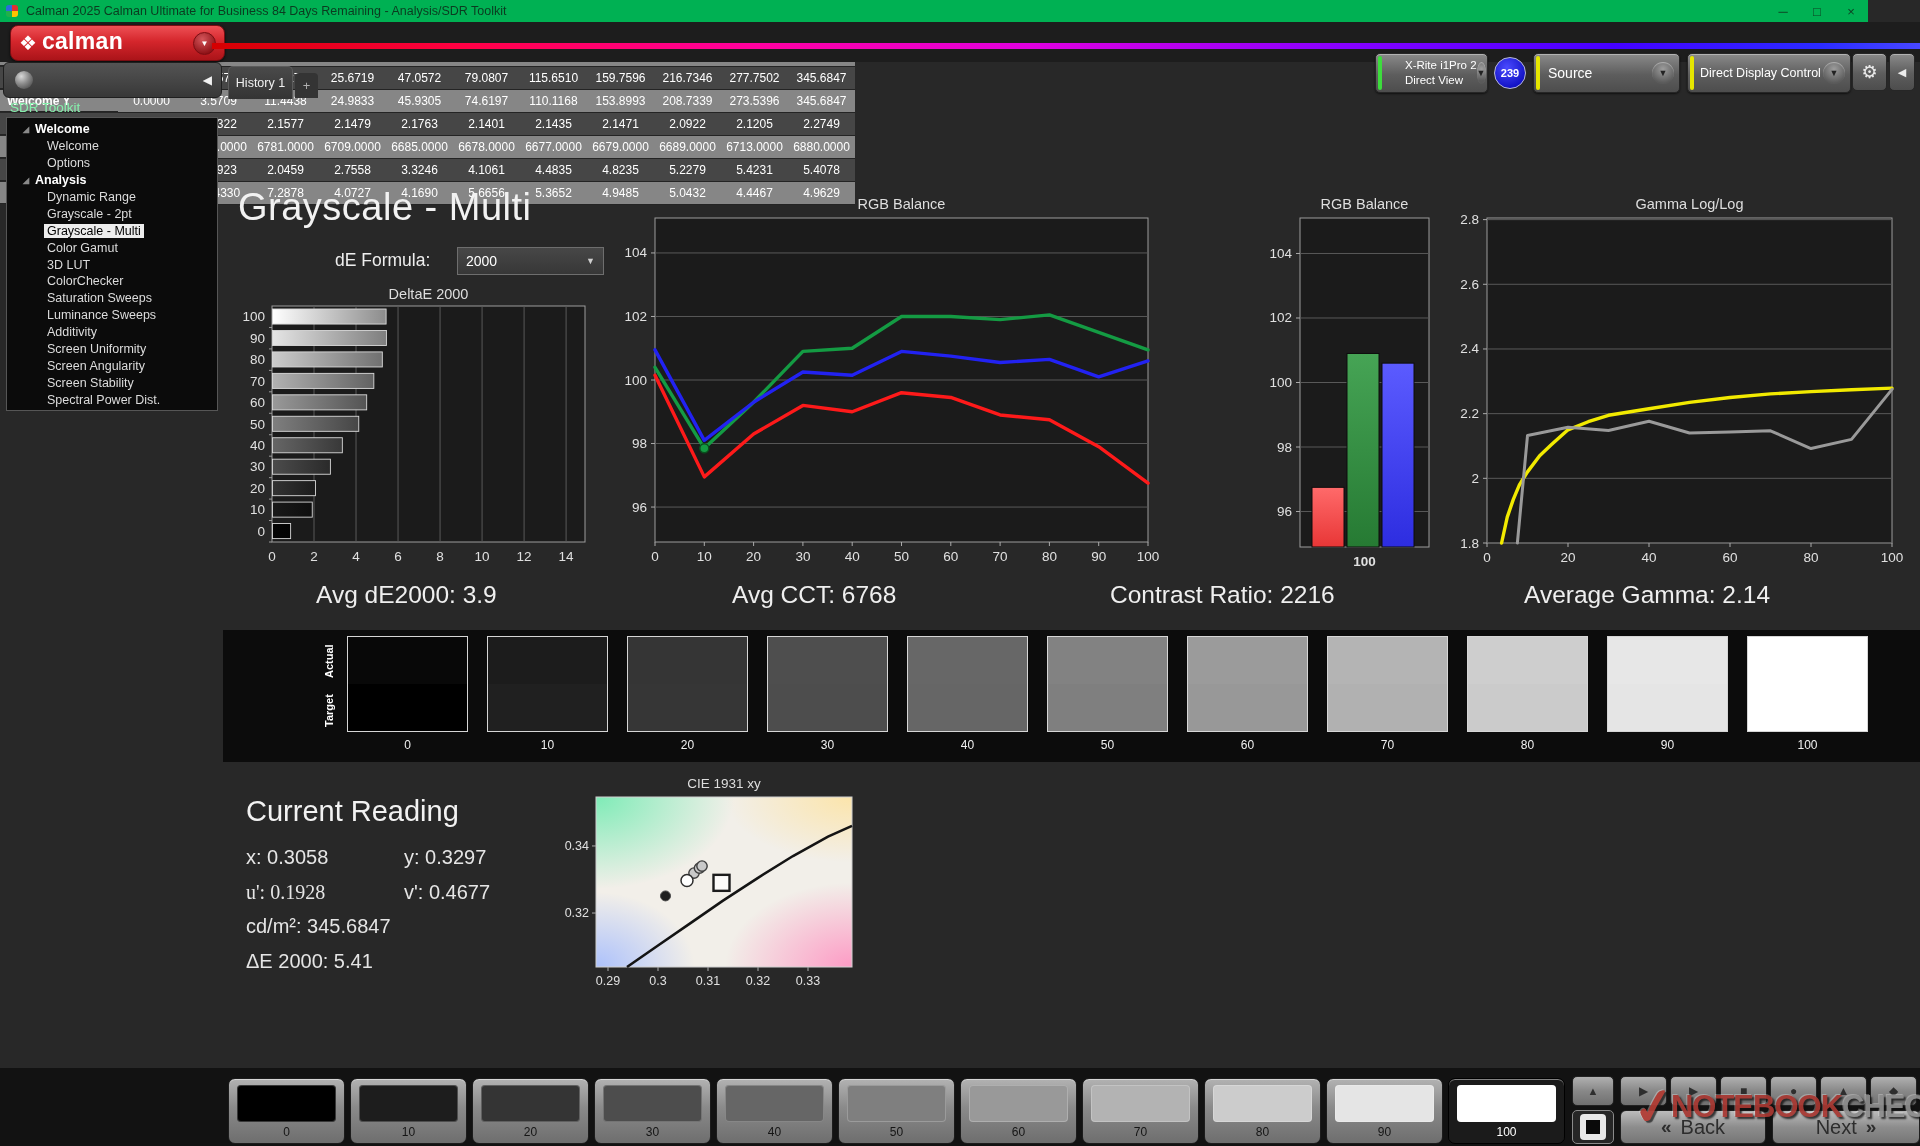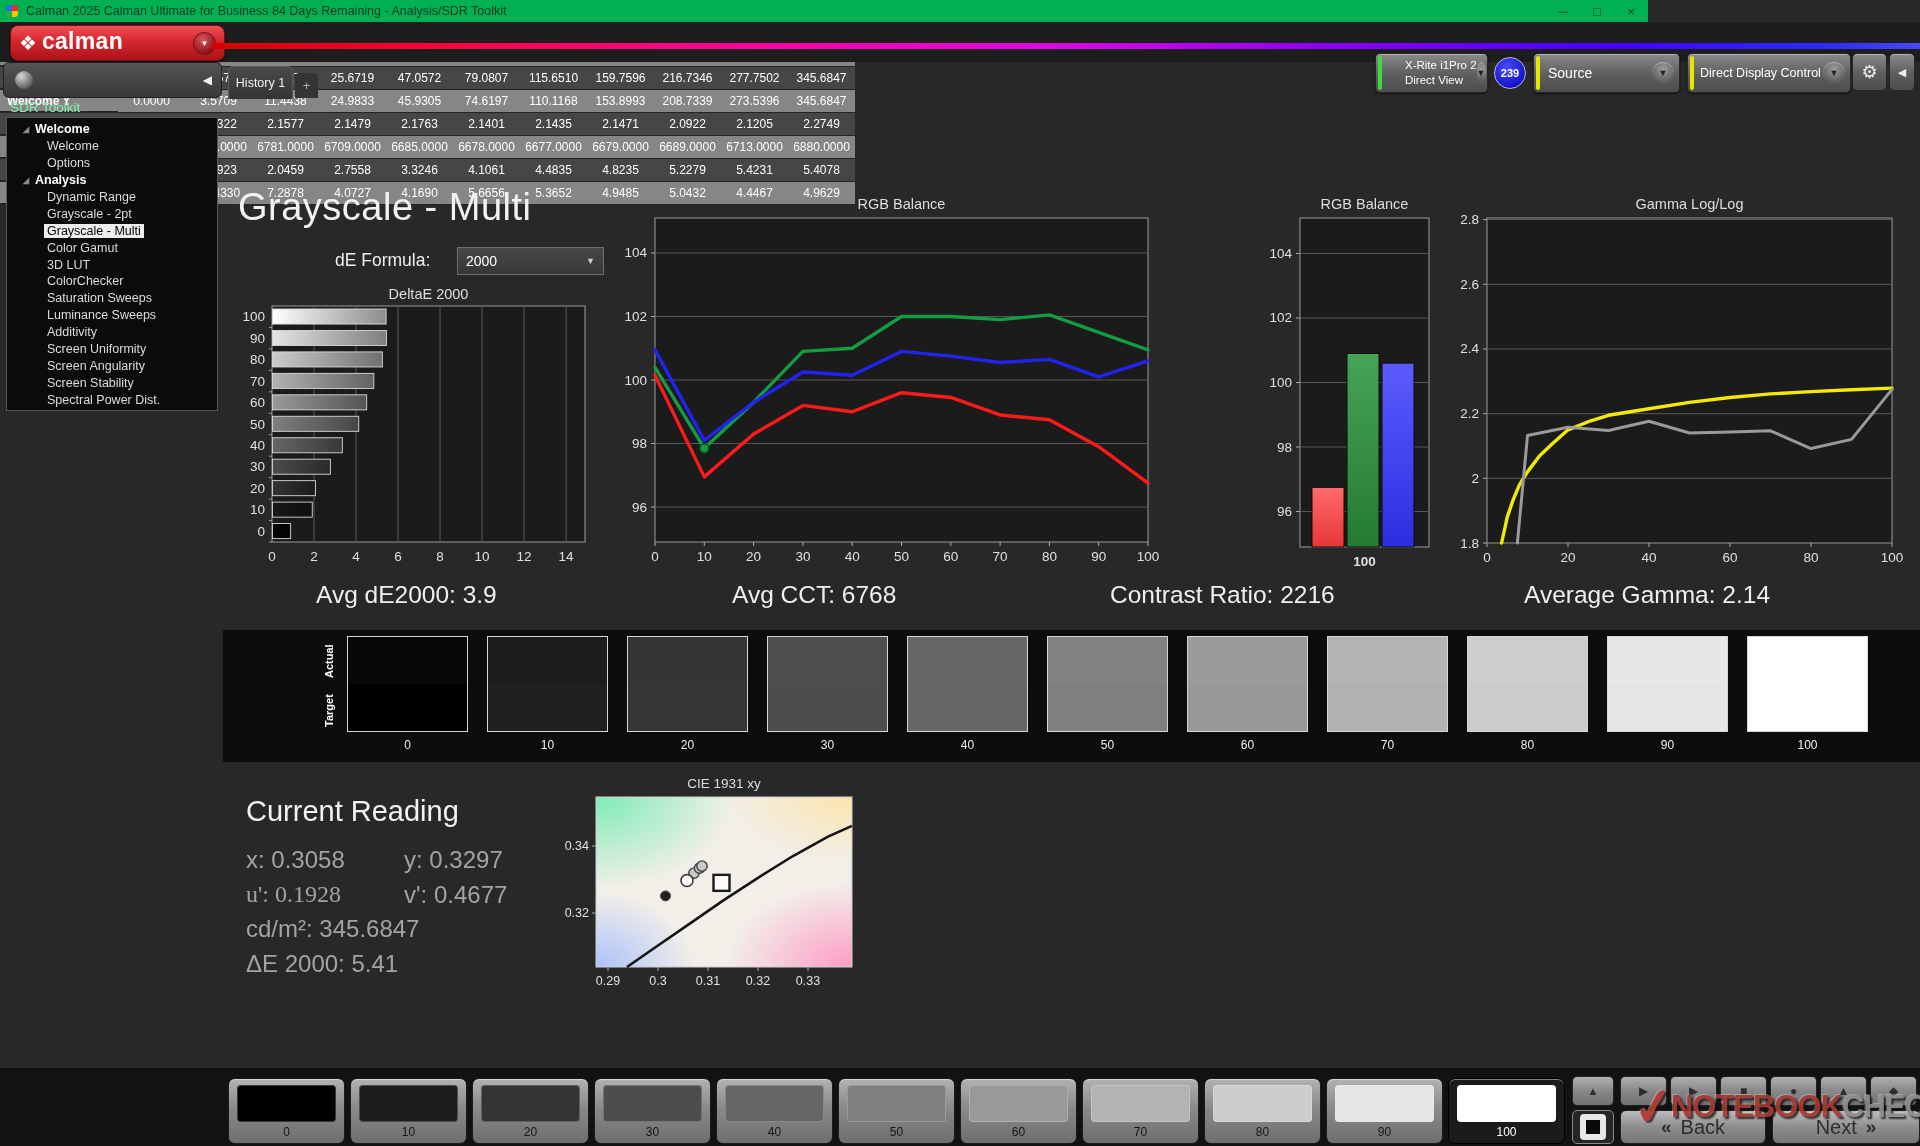--- a/index.html
+++ b/index.html
@@ -1,20 +1,20 @@
 <!DOCTYPE html>
 <html><head>
 <meta charset="utf-8">
 <style>
   html,body{margin:0;padding:0;}
   body{width:1920px;height:1146px;background:#282828;font-family:"Liberation Sans",sans-serif;overflow:hidden;position:relative;}
   .abs{position:absolute;}
 
   
-  .titlebar{left:0;top:0;width:1648px;height:22px;background:#00b153;display:flex;align-items:center;color:#0b3b20;}
+  .titlebar{left:0;top:0;width:1868px;height:22px;background:#00b153;display:flex;align-items:center;color:#0b3b20;}
   .app-icon{width:12px;height:12px;margin-left:6px;border-radius:3px;background:conic-gradient(#e03030 0 25%,#ffc400 25% 50%,#21b14a 50% 75%,#2b6bdc 75%);transform:rotate(0deg);}
   .title-text{margin-left:8px;font-size:12.5px;}
   .win-btns{margin-left:auto;display:flex;align-items:center;height:100%;}
   .win-btns span{width:34px;text-align:center;font-size:13px;color:#0e3d22;cursor:default;}
 
   
   .appheader{left:0;top:22px;width:1920px;height:40px;background:#1d1d1d;}
   .logo-btn{position:absolute;left:10px;top:3px;width:197px;height:34px;border-radius:8px;background:linear-gradient(180deg,#ee5055 0%,#d5262c 45%,#ab1419 100%);border:1px solid #7a0d12;display:flex;align-items:center;padding:0 8px;box-shadow:0 1px 3px rgba(0,0,0,.7);}
   .logo-diamond{font-size:20px;color:#fff;margin-right:5px;}
   .logo-text{font-size:23px;font-weight:700;color:#fff;letter-spacing:.3px;margin-top:-3px;}
@@ -57,21 +57,21 @@
 
   
   .strip{left:223px;top:630px;width:1697px;height:132px;background:#0c0c0c;}
   .vlabel{position:absolute;writing-mode:vertical-rl;transform:rotate(180deg);font-size:11px;font-weight:bold;color:#fff;left:99px;width:14px;display:flex;align-items:center;justify-content:center;}
   .patch{position:absolute;top:6px;width:121px;height:96px;border:1px solid #d6d6d6;box-sizing:border-box;}
   .patch .half{width:100%;height:50%;}
   .patch-num{position:absolute;top:108px;width:121px;text-align:center;font-size:12px;color:#f0f0f0;}
 
   
   .cr-title{left:246px;top:795px;font-size:29px;color:#f2f2f2;}
-  .cr-val{font-size:24px;color:#a3a3a3;white-space:nowrap;}
+  .cr-val{font-size:20px;color:#e5e5e5;white-space:nowrap;}
 
   
   .cie-bg{left:596px;top:797px;width:256px;height:170px;background-color:#f2efe9;background-image:radial-gradient(90% 90% at 0% 0%,rgba(120,235,180,.95),rgba(120,235,180,0) 60%),radial-gradient(80% 80% at 100% 100%,rgba(255,140,190,.85),rgba(255,140,190,0) 62%),radial-gradient(70% 80% at 0% 100%,rgba(160,185,255,.85),rgba(160,185,255,0) 55%),radial-gradient(90% 70% at 100% 0%,rgba(255,225,150,.75),rgba(255,225,150,0) 55%);}
 
   
   .dtable{left:870px;top:770px;display:grid;grid-template-columns:118px repeat(11,67px);font-size:12px;color:#fff;}
   .dtable .cell{height:22px;display:flex;align-items:center;justify-content:center;border-bottom:1px solid #242424;}
   .dtable .hcell{height:20px;background:#060606;font-weight:bold;}
   .dtable .lcell{justify-content:flex-start;padding-left:7px;font-weight:bold;box-sizing:border-box;}
   .rowA{background:#464646;}

